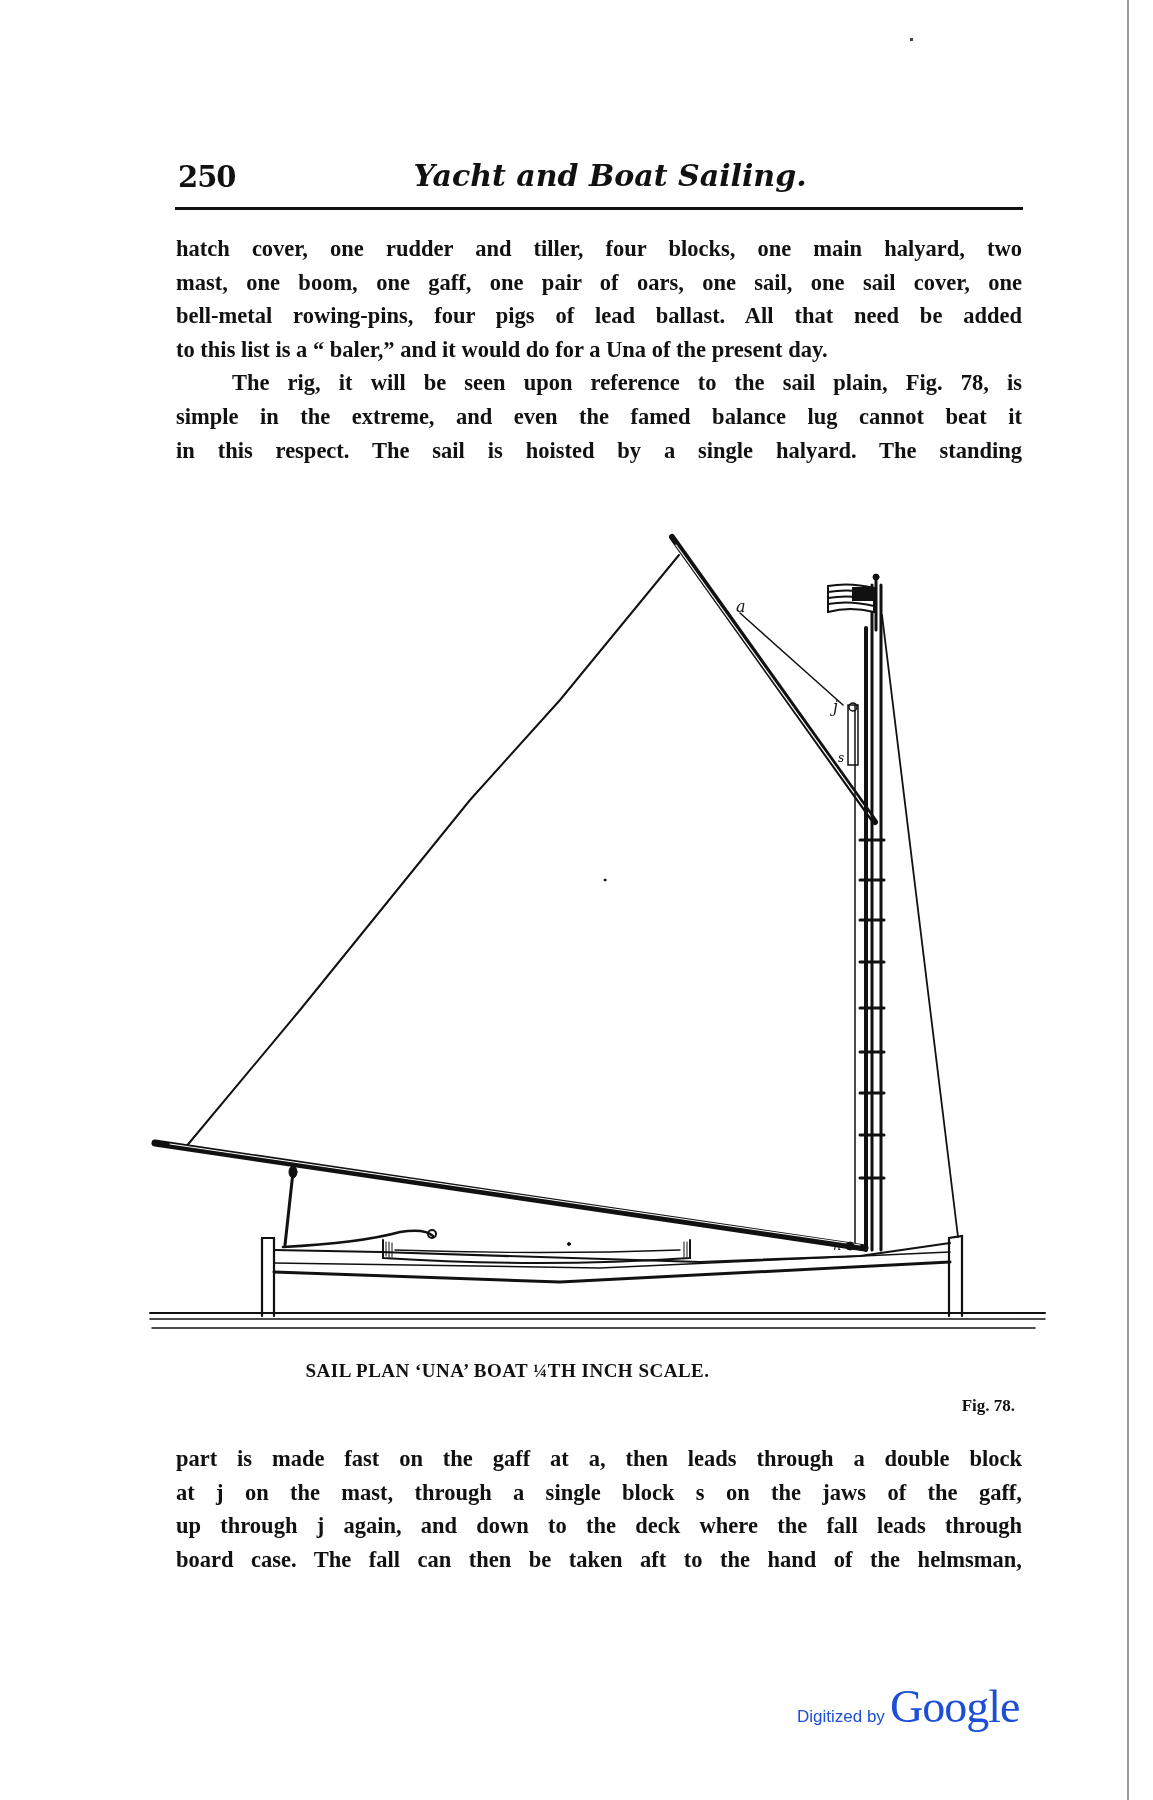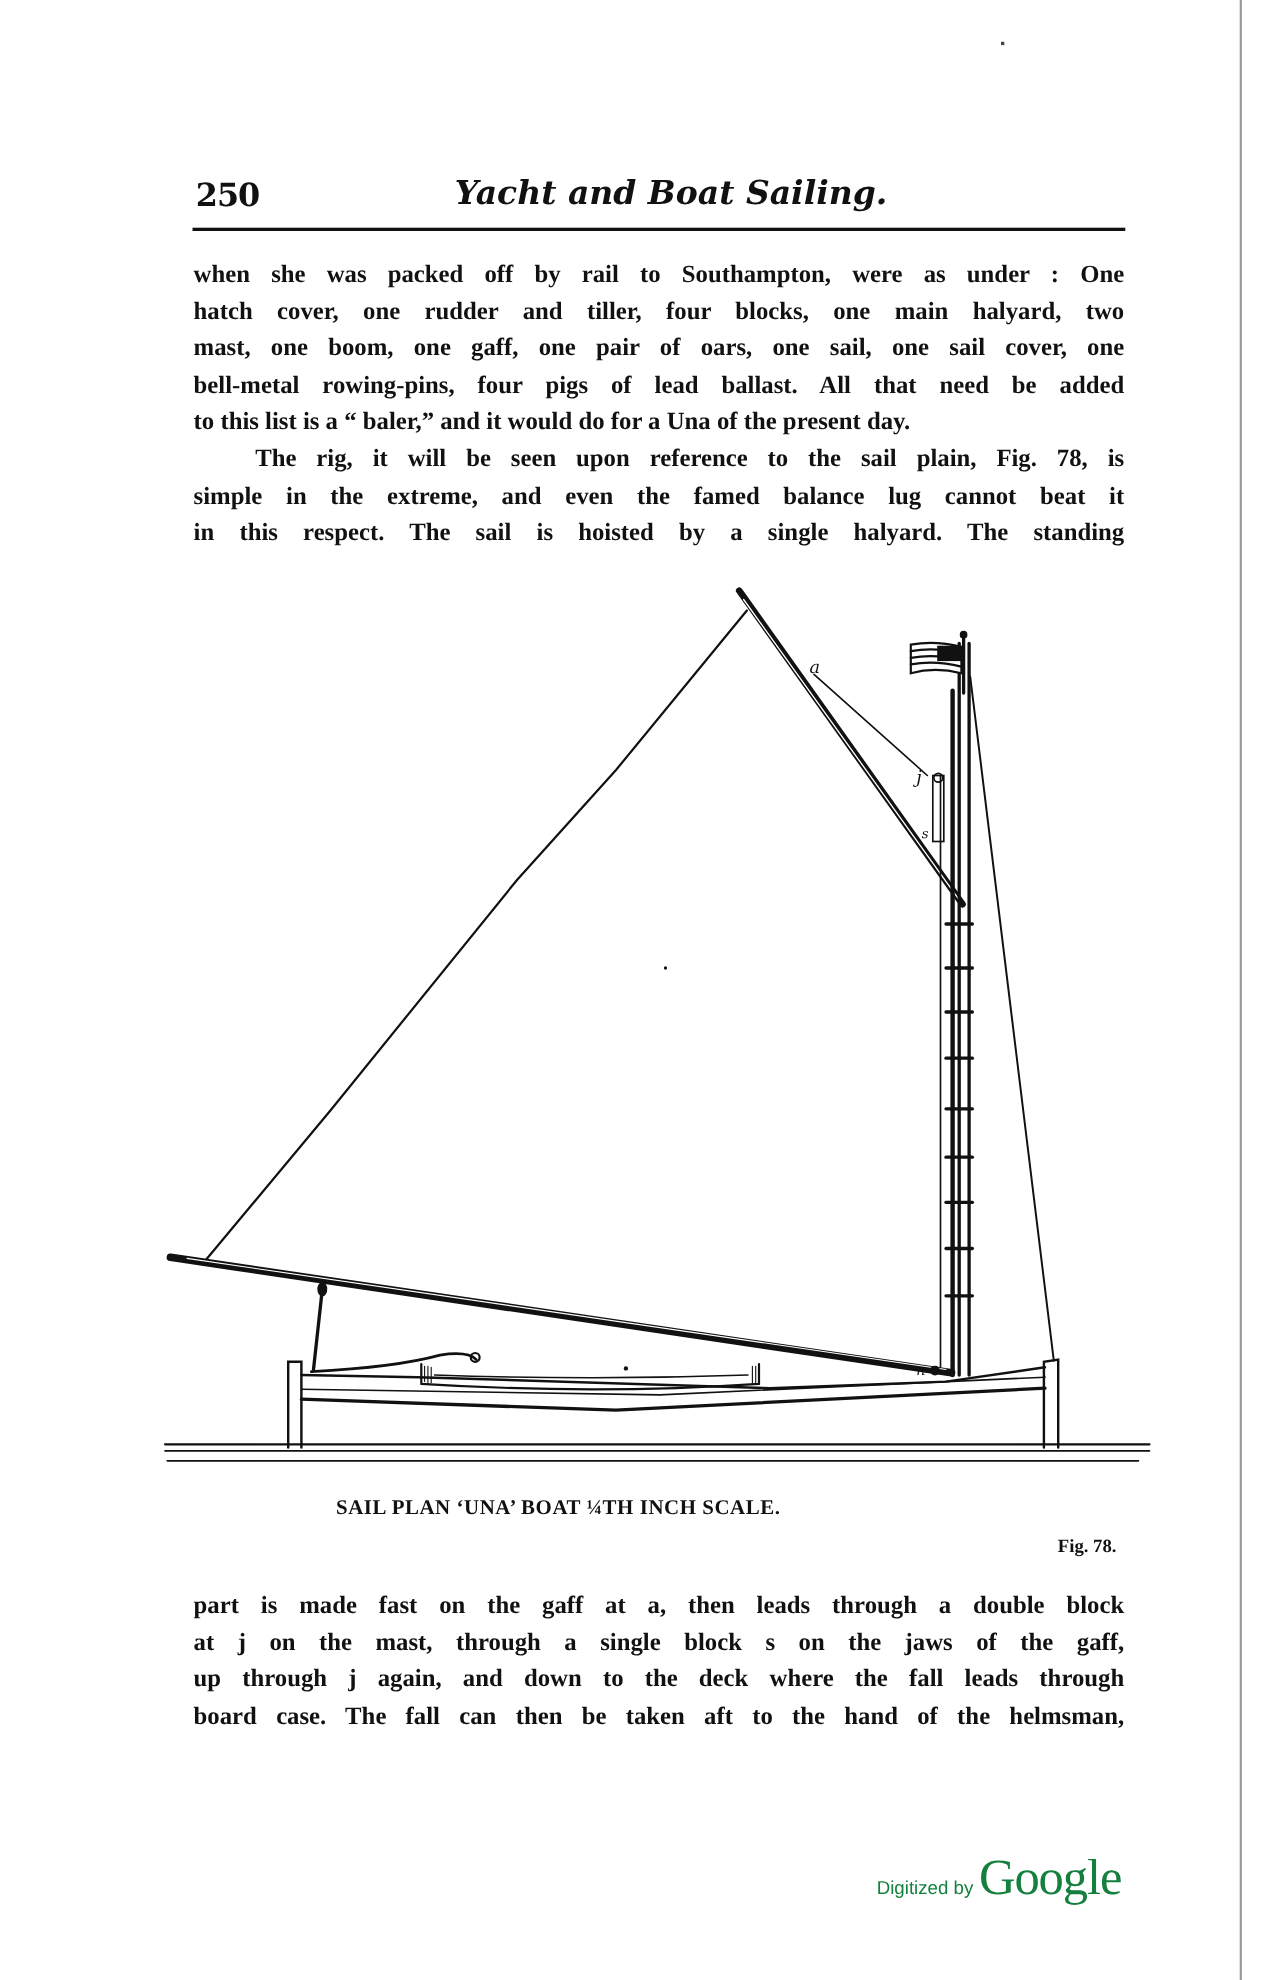--- a/index.html
+++ b/index.html
@@ -34,37 +34,36 @@
     position: absolute; left: 0; width: 1015px; text-align: center;
     font-family: "Liberation Serif", serif; font-weight: bold;
   }
   .caption-title { top: 1360px; font-size: 19px; letter-spacing: 0.5px; }
   .caption-fig { top: 1396px; font-size: 17px; text-align: right; }
   .right-edge-line {
     position: absolute; left: 1127px; top: 0; width: 2px; height: 1800px; background: #9a9a9a;
   }
   .speck { position: absolute; left: 910px; top: 38px; width: 3px; height: 3px; background: #444; }
   .watermark {
-    position: absolute; left: 797px; top: 1680px; color: #15803d; white-space: nowrap;
+    position: absolute; left: 797px; top: 1680px; color: #1d4ed8; white-space: nowrap;
   }
   .watermark .wm-small { font-family: "Liberation Sans", sans-serif; font-size: 17px; }
   .watermark .wm-big { font-family: "Liberation Serif", serif; font-size: 46px; letter-spacing: -1px; }
 </style>
 </head>
 <body>
 
 <div class="speck"></div>
 <div class="right-edge-line"></div>
 
 <div class="page-number">250</div>
 <div class="running-head">Yacht and Boat Sailing.</div>
 <div class="head-rule"></div>
 
 <div class="text-block top-text">
-  <span class="line">when she was packed off by rail to Southampton, were as under : One</span>
   <span class="line">hatch cover, one rudder and tiller, four blocks, one main halyard, two</span>
   <span class="line">mast, one boom, one gaff, one pair of oars, one sail, one sail cover, one</span>
   <span class="line">bell-metal rowing-pins, four pigs of lead ballast.  All that need be added</span>
   <span class="line last">to this list is a “ baler,” and it would do for a Una of the present day.</span>
   <span class="line indent">The rig, it will be seen upon reference to the sail plain, Fig. 78, is</span>
   <span class="line">simple in the extreme, and even the famed balance lug cannot beat it</span>
   <span class="line">in this respect.  The sail is hoisted by a single halyard.  The standing</span>
 </div>
 
 <svg class="figure" viewBox="0 520 1153 810" xmlns="http://www.w3.org/2000/svg">

